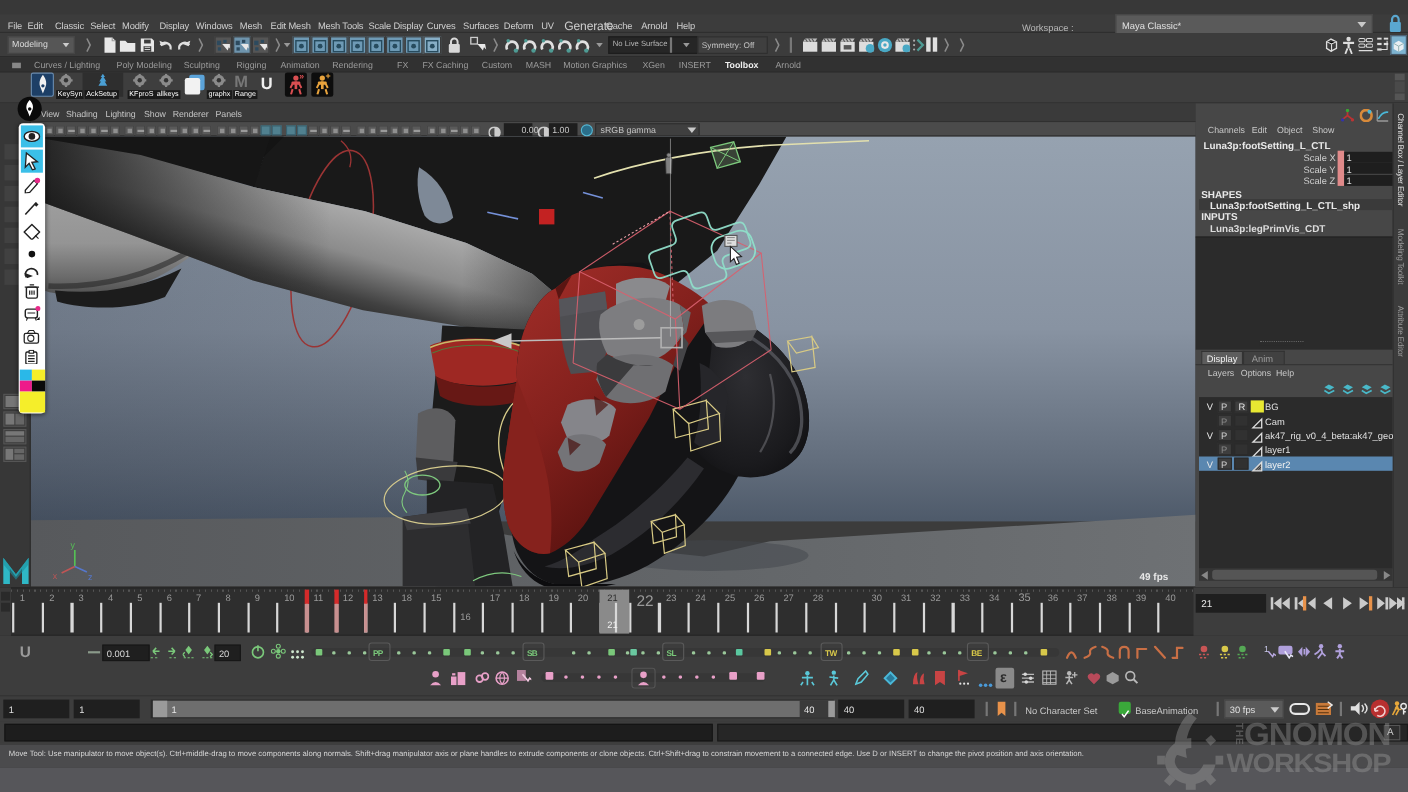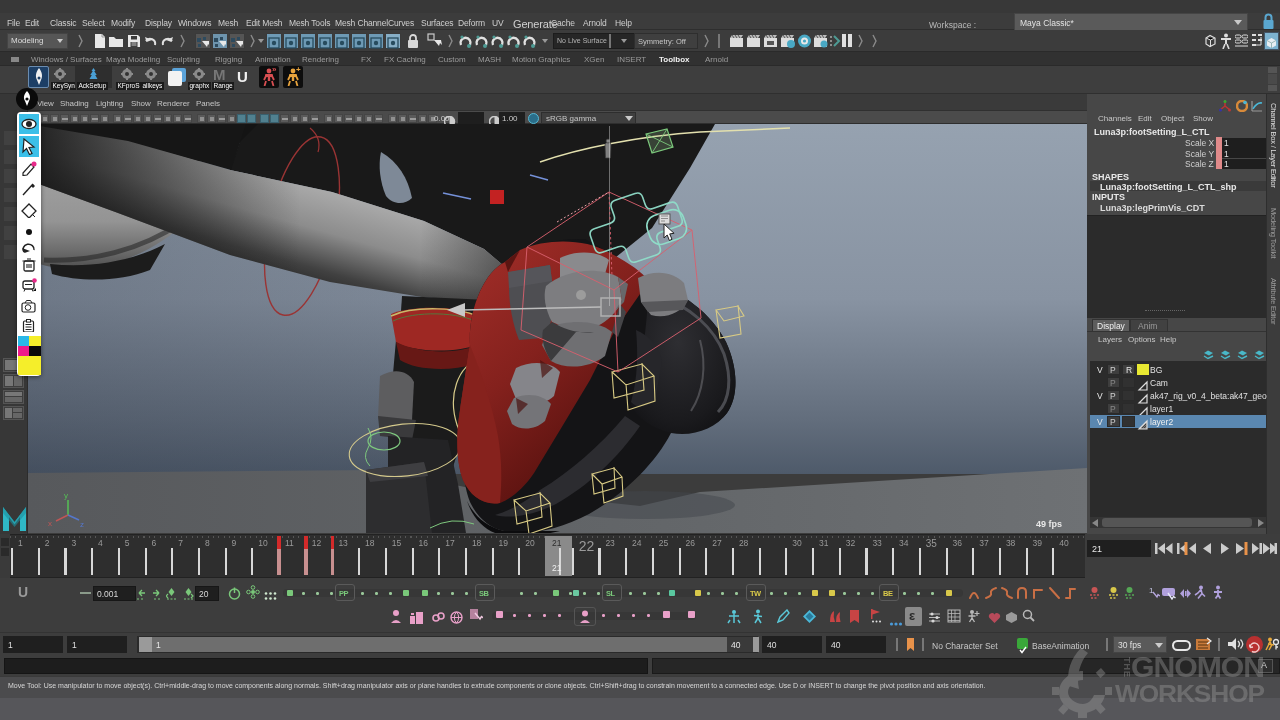--- a/index.html
+++ b/index.html
@@ -13,21 +13,21 @@
 <div class="txt" style="left:7px;top:18px;font-size:8.5px;color:#cfcfcf;letter-spacing:-0.15px;">File</div>
 <div class="txt" style="left:25px;top:18px;font-size:8.5px;color:#cfcfcf;letter-spacing:-0.15px;">Edit</div>
 <div class="txt" style="left:50px;top:18px;font-size:8.5px;color:#cfcfcf;letter-spacing:-0.15px;">Classic</div>
 <div class="txt" style="left:82px;top:18px;font-size:8.5px;color:#cfcfcf;letter-spacing:-0.15px;">Select</div>
 <div class="txt" style="left:111px;top:18px;font-size:8.5px;color:#cfcfcf;letter-spacing:-0.15px;">Modify</div>
 <div class="txt" style="left:145px;top:18px;font-size:8.5px;color:#cfcfcf;letter-spacing:-0.15px;">Display</div>
 <div class="txt" style="left:178px;top:18px;font-size:8.5px;color:#cfcfcf;letter-spacing:-0.15px;">Windows</div>
 <div class="txt" style="left:218px;top:18px;font-size:8.5px;color:#cfcfcf;letter-spacing:-0.15px;">Mesh</div>
 <div class="txt" style="left:246px;top:18px;font-size:8.5px;color:#cfcfcf;letter-spacing:-0.15px;">Edit Mesh</div>
 <div class="txt" style="left:289px;top:18px;font-size:8.5px;color:#cfcfcf;letter-spacing:-0.15px;">Mesh Tools</div>
-<div class="txt" style="left:335px;top:18px;font-size:8.5px;color:#cfcfcf;letter-spacing:-0.15px;">Mesh Channel</div>
+<div class="txt" style="left:335px;top:18px;font-size:8.5px;color:#cfcfcf;letter-spacing:-0.15px;">Scale Display</div>
 <div class="txt" style="left:388px;top:18px;font-size:8.5px;color:#cfcfcf;letter-spacing:-0.15px;">Curves</div>
 <div class="txt" style="left:421px;top:18px;font-size:8.5px;color:#cfcfcf;letter-spacing:-0.15px;">Surfaces</div>
 <div class="txt" style="left:458px;top:18px;font-size:8.5px;color:#cfcfcf;letter-spacing:-0.15px;">Deform</div>
 <div class="txt" style="left:492px;top:18px;font-size:8.5px;color:#cfcfcf;letter-spacing:-0.15px;">UV</div>
 <div class="txt" style="left:513px;top:18px;font-size:11px;color:#cfcfcf;letter-spacing:-0.15px;">Generate</div>
 <div class="txt" style="left:551px;top:18px;font-size:8.5px;color:#cfcfcf;letter-spacing:-0.15px;">Cache</div>
 <div class="txt" style="left:583px;top:18px;font-size:8.5px;color:#cfcfcf;letter-spacing:-0.15px;">Arnold</div>
 <div class="txt" style="left:615px;top:18px;font-size:8.5px;color:#cfcfcf;letter-spacing:-0.15px;">Help</div>
 <div class="txt" style="left:929px;top:20px;font-size:8.5px;color:#b8b8b8;">Workspace :</div>
 <div class="abs" style="left:1014px;top:13px;width:234px;height:18px;background:#5a5a5a;border:1px solid #454545;"></div>
@@ -251,22 +251,22 @@
       <rect x="7" y="5" width="4" height="2" fill="#ddd"></rect>
       <rect x="1" y="10" width="4" height="2" fill="#ddd"></rect>
       <path d="M10 3 v8 h-8" stroke="#ddd" fill="none"></path>
     </svg></div>
 <div class="abs" style="left:1264px;top:32px;width:15px;height:18px;background:#7db3d0;border:1px solid #456;"></div>
 <div class="abs" style="left:1266px;top:35px;width:11px;height:12px;"><svg width="11" height="12">
       <path d="M1 3.5 L5.5 1 L10 3.5 v5 L5.5 11 L1 8.5 z" fill="#e8eef2"></path>
       <path d="M1 3.5 l4.5 2.5 l4.5 -2.5 M5.5 6 v5" stroke="#8aa" stroke-width="0.8" fill="none"></path>
     </svg></div>
 <div class="abs" style="left:0px;top:52px;width:1280px;height:14px;background:#313131;border-bottom:1px solid #2a2a2a;"></div>
-<div class="txt" style="left:31px;top:55px;font-size:8px;color:#9b9b9b;font-weight:normal;">Windows / Surfaces</div>
-<div class="txt" style="left:106px;top:55px;font-size:8px;color:#9b9b9b;font-weight:normal;">Maya Modeling</div>
+<div class="txt" style="left:31px;top:55px;font-size:8px;color:#9b9b9b;font-weight:normal;">Curves / Lighting</div>
+<div class="txt" style="left:106px;top:55px;font-size:8px;color:#9b9b9b;font-weight:normal;">Poly Modeling</div>
 <div class="txt" style="left:167px;top:55px;font-size:8px;color:#9b9b9b;font-weight:normal;">Sculpting</div>
 <div class="txt" style="left:215px;top:55px;font-size:8px;color:#9b9b9b;font-weight:normal;">Rigging</div>
 <div class="txt" style="left:255px;top:55px;font-size:8px;color:#9b9b9b;font-weight:normal;">Animation</div>
 <div class="txt" style="left:302px;top:55px;font-size:8px;color:#9b9b9b;font-weight:normal;">Rendering</div>
 <div class="txt" style="left:361px;top:55px;font-size:8px;color:#9b9b9b;font-weight:normal;">FX</div>
 <div class="txt" style="left:384px;top:55px;font-size:8px;color:#9b9b9b;font-weight:normal;">FX Caching</div>
 <div class="txt" style="left:438px;top:55px;font-size:8px;color:#9b9b9b;font-weight:normal;">Custom</div>
 <div class="txt" style="left:478px;top:55px;font-size:8px;color:#9b9b9b;font-weight:normal;">MASH</div>
 <div class="txt" style="left:512px;top:55px;font-size:8px;color:#9b9b9b;font-weight:normal;">Motion Graphics</div>
 <div class="txt" style="left:584px;top:55px;font-size:8px;color:#9b9b9b;font-weight:normal;">XGen</div>
@@ -475,21 +475,21 @@
     <div style="position:absolute;left:2px;top:2px;width:4px;height:4px;background:#8f8f8f;"></div>
   </div>
 <div class="abs" style="left:428px;top:113.5px;width:9px;height:9px;background:#5a5a5a;border:1px solid #454545;">
     <div style="position:absolute;left:2px;top:2px;width:4px;height:4px;background:#8f8f8f;"></div>
   </div>
 <div class="abs" style="left:444px;top:112.5px;width:12px;height:11px;"><svg width="12" height="11">
       <circle cx="5.5" cy="5.5" r="5" fill="none" stroke="#ccc" stroke-width="1.5"></circle>
       <path d="M5.5 0.5 a5 5 0 0 1 0 10 z" fill="#ccc"></path>
     </svg></div>
 <div class="abs" style="left:458px;top:112px;width:26px;height:12px;background:#1e1e1e;"></div>
-<div class="txt" style="left:434px;top:114px;font-size:8px;color:#ccc;">0.00</div>
+<div class="txt" style="left:474px;top:114px;font-size:8px;color:#ccc;">0.00</div>
 <div class="abs" style="left:489px;top:112.5px;width:12px;height:11px;"><svg width="12" height="11">
       <circle cx="5.5" cy="5.5" r="5" fill="none" stroke="#ccc" stroke-width="1.5"></circle>
       <path d="M5.5 0.5 a5 5 0 0 1 0 10 z" fill="#ccc"></path>
     </svg></div>
 <div class="abs" style="left:499px;top:112px;width:26px;height:12px;background:#1e1e1e;"></div>
 <div class="txt" style="left:502px;top:114px;font-size:8px;color:#ccc;">1.00</div>
 <div class="abs" style="left:528px;top:112.5px;width:11px;height:11px;border-radius:50%;background:#2a6e8a;border:1.5px solid #55b8d4;"></div>
 <div class="abs" style="left:541px;top:112px;width:95px;height:12px;background:#3f3f3f;border:1px solid #2e2e2e;"></div>
 <div class="txt" style="left:546px;top:114px;font-size:8px;color:#c5c5c5;">sRGB gamma</div>
 <div class="abs" style="left:625px;top:116px;width:0;height:0;border-left:4px solid transparent;border-right:4px solid transparent;border-top:5px solid #c9c9c9;"></div>
@@ -810,21 +810,21 @@
 <div class="txt" style="left:311.7px;top:538px;font-size:8.5px;color:#9a9a9a;">12</div>
 <div class="abs" style="left:331.4px;top:548px;width:2.2px;height:27px;background:#d8d8d8;"></div>
 <div class="abs" style="left:330.6px;top:536px;width:3.8px;height:13px;background:#d42a2a;"></div>
 <div class="abs" style="left:330.6px;top:549px;width:3.8px;height:26px;background:#c89090;"></div>
 <div class="txt" style="left:338.4px;top:538px;font-size:8.5px;color:#9a9a9a;">13</div>
 <div class="abs" style="left:358.1px;top:548px;width:2.2px;height:27px;background:#d8d8d8;"></div>
 <div class="txt" style="left:365.1px;top:538px;font-size:8.5px;color:#9a9a9a;">18</div>
 <div class="abs" style="left:384.8px;top:548px;width:2.2px;height:27px;background:#d8d8d8;"></div>
 <div class="txt" style="left:391.8px;top:538px;font-size:8.5px;color:#9a9a9a;">15</div>
 <div class="abs" style="left:411.5px;top:548px;width:2.2px;height:27px;background:#d8d8d8;"></div>
-<div class="txt" style="left:418.5px;top:538px;font-size:8.5px;color:#9a9a9a;">16</div>
+<div class="txt" style="left:418.5px;top:556px;font-size:8.5px;color:#9a9a9a;">16</div>
 <div class="abs" style="left:438.2px;top:548px;width:2.2px;height:27px;background:#d8d8d8;"></div>
 <div class="txt" style="left:445.2px;top:538px;font-size:8.5px;color:#9a9a9a;">17</div>
 <div class="abs" style="left:464.9px;top:548px;width:2.2px;height:27px;background:#d8d8d8;"></div>
 <div class="txt" style="left:471.9px;top:538px;font-size:8.5px;color:#9a9a9a;">18</div>
 <div class="abs" style="left:491.6px;top:548px;width:2.2px;height:27px;background:#d8d8d8;"></div>
 <div class="txt" style="left:498.6px;top:538px;font-size:8.5px;color:#9a9a9a;">19</div>
 <div class="abs" style="left:518.3px;top:548px;width:2.2px;height:27px;background:#d8d8d8;"></div>
 <div class="txt" style="left:525.3px;top:538px;font-size:8.5px;color:#9a9a9a;">20</div>
 <div class="abs" style="left:545.0px;top:548px;width:2.2px;height:27px;background:#d8d8d8;"></div>
 <div class="txt" style="left:552.0px;top:538px;font-size:8.5px;color:#9a9a9a;">21</div>

